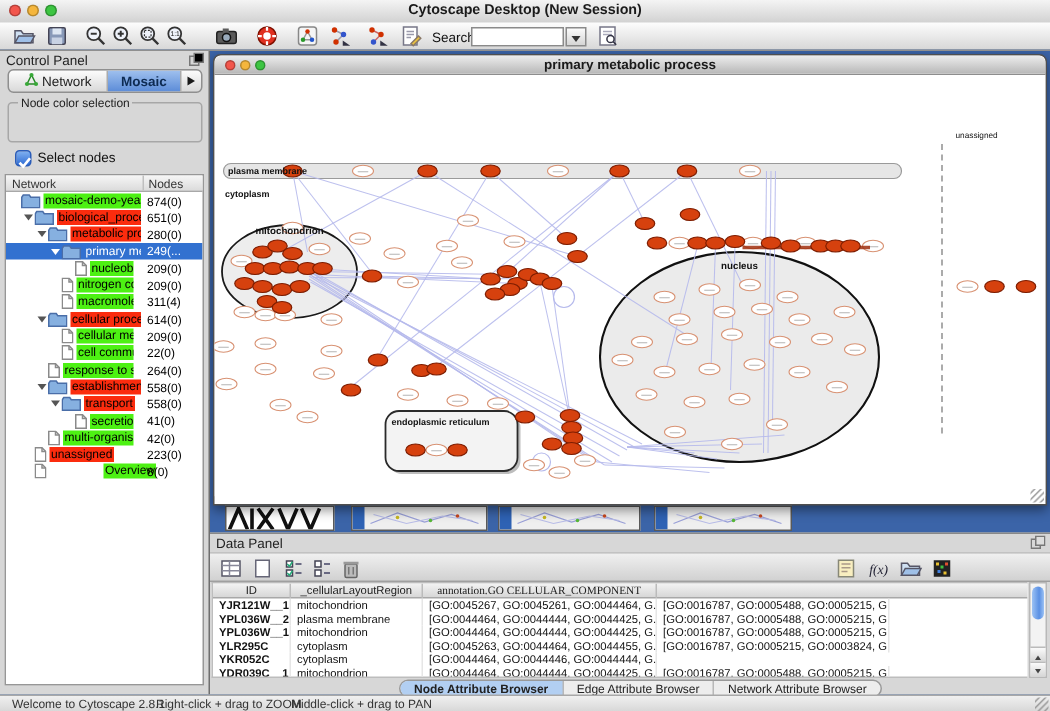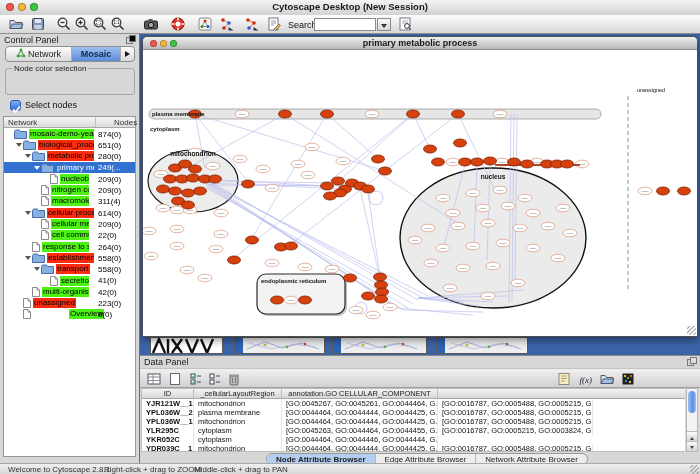--- a/index.html
+++ b/index.html
@@ -32,21 +32,21 @@
 .combo{position:absolute;left:5px;top:6px;width:118px;height:15px;background:#fff;border:1px solid #979797;border-radius:3px;font-size:9px;line-height:13px;padding-left:8px;color:#111;cursor:pointer}
 .stepper{position:absolute;right:1px;top:1px;width:13px;height:11px;border-radius:2px;background:linear-gradient(#95bbf0,#4a7fd8)}
 .stepper::before{content:"";position:absolute;left:3.5px;top:1px;border:3px solid transparent;border-bottom:3.5px solid #fff}
 .stepper::after{content:"";position:absolute;left:3.5px;bottom:1px;border:3px solid transparent;border-top:3.5px solid #fff}
 .cb-row{position:absolute;left:10px;top:65px;height:12px;display:flex;align-items:center;gap:4px}
 .checkbox{width:11px;height:11px;border-radius:3px;background:linear-gradient(#7fb0f0,#2f6cd4);border:1px solid #2a5cb8;position:relative;cursor:pointer}
 .cb-label{font-size:9px;color:#111}
 .tree-box{position:absolute;left:3px;top:82px;right:3px;bottom:6px;background:#fff;border:1px solid #979797}
 .tree-header{position:relative;height:11px;background:linear-gradient(#f6f6f6,#dbdbdb);border-bottom:1px solid #a8a8a8;font-size:8px;color:#333}
 .tree-header .th1{position:absolute;left:4px;top:1px}
-.tree-header .th2{position:absolute;left:110px;top:1px}
+.tree-header .th2{position:absolute;left:95px;top:1px}
 .tree-header::after{content:"";position:absolute;left:91px;top:0;bottom:0;width:1px;background:#bfbfbf}
 #tree-rows{position:absolute;left:0;right:0;top:11px;bottom:0;overflow:hidden}
 .trow{position:absolute;left:0;width:100%;height:11.3px;font-size:8px;display:flex;align-items:center;cursor:pointer;color:#000}
 .trow.sel{background:#3271d0;color:#fff}
 .twisty{width:8px;height:9px;position:relative;flex:none}
 .twisty.open::after{content:"";position:absolute;left:0.5px;top:2.5px;border:3.5px solid transparent;border-top:4.5px solid #555}
 .trow.sel .twisty.open::after{border-top-color:#fff}
 .ticon{flex:none;margin-right:2px;display:flex}
 .tlabel{white-space:nowrap;overflow:hidden;padding:0 1px;line-height:10px}
 .hl-green{background:#4df113}.hl-red{background:#fb2c0e}
@@ -703,21 +703,21 @@
               <rect x="4" y="4" width="2" height="2" fill="#e8c030"></rect>
               <rect x="7" y="6" width="2" height="2" fill="#40c040"></rect>
               <rect x="10" y="4" width="2" height="2" fill="#e05030"></rect>
               <rect x="5" y="9" width="2" height="2" fill="#4080e0"></rect>
               <rect x="9" y="10" width="2" height="2" fill="#e8c030"></rect>
             </svg></span></span></div>
     <div class="dtable">
       <div class="dt-header" id="dt-header">
           <div class="dt-hcell" style="left: 0px; width: 52px; text-align: center;">ID</div>
           <div class="dt-hcell" style="left: 52px; width: 88px;">_cellularLayoutRegion</div>
-          <div class="dt-hcell" style="left: 140px; width: 156px;">annotation.GO CELLULAR_COMPONENT</div>
+          <div class="dt-hcell" style="left: 140px; width: 156px; font-family: Liberation Serif, serif;">annotation.GO CELLULAR_COMPONENT</div>
           <div class="dt-hcell" style="left: 451px; width: 93px;"></div>
         </div>
       <span id="dt-rows"><div class="dt-row" style="top: 10px;">
             <div class="dt-cell id" style="left: 0px; width: 52px;">YJR121W__1</div>
             <div class="dt-cell" style="left: 52px; width: 88px;">mitochondrion</div>
             <div class="dt-cell" style="left: 140px; width: 156px;">[GO:0045267, GO:0045261, GO:0044464, G...</div>
             <div class="dt-cell" style="left: 296px; width: 155px;">[GO:0016787, GO:0005488, GO:0005215, G...</div>
             <div class="dt-cell" style="left: 451px; width: 93px;"></div>
           </div><div class="dt-row" style="top: 19px;">
             <div class="dt-cell id" style="left: 0px; width: 52px;">YPL036W__2</div>

